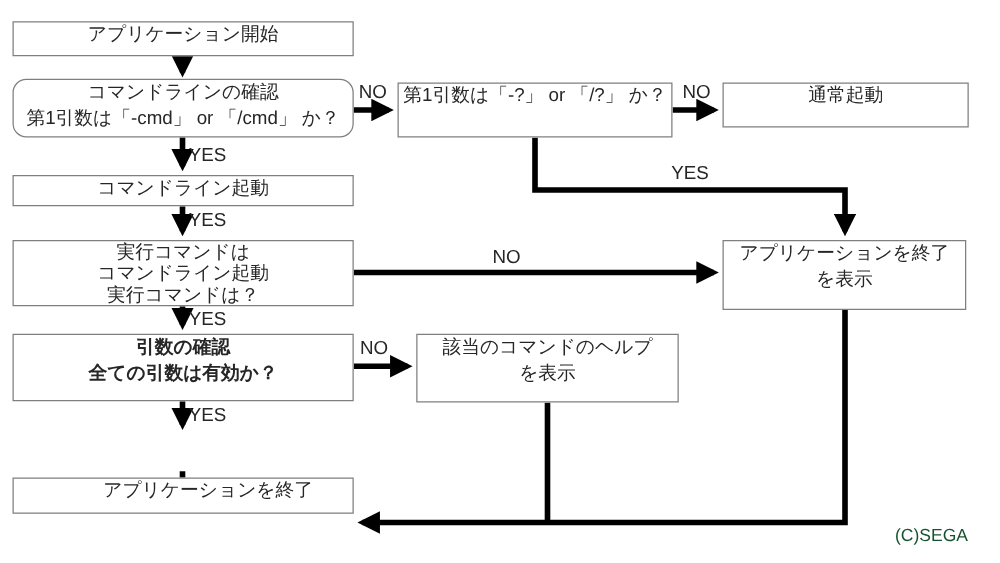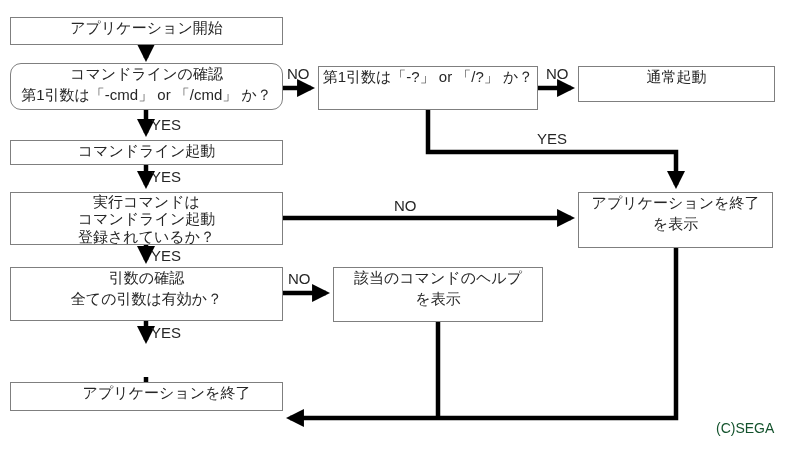--- a/index.html
+++ b/index.html
@@ -87,29 +87,29 @@
     <span>通常起動</span>
   </div>
 
   <div class="node" style="left:10px;top:140px;width:273px;height:25px;">
     <span>コマンドライン起動</span>
   </div>
 
   <div class="node tight" style="left:10px;top:192px;width:273px;height:53px;">
     <span>実行コマンドは</span>
     <span>コマンドライン起動</span>
-    <span>登録されているか？</span>
+    <span>実行コマンドは？</span>
   </div>
 
   <div class="node" style="left:578px;top:192px;width:195px;height:56px;">
     <span>アプリケーションを終了</span>
     <span>を表示</span>
   </div>
 
-  <div class="node" style="left:10px;top:267px;width:273px;height:54px;">
+  <div class="node" style="left:10px;top:267px;width:273px;height:54px;font-weight:bold;">
     <span>引数の確認</span>
     <span>全ての引数は有効か？</span>
   </div>
 
   <div class="node" style="left:333px;top:267px;width:210px;height:55px;">
     <span>該当のコマンドのヘルプ</span>
     <span>を表示</span>
   </div>
 
 

